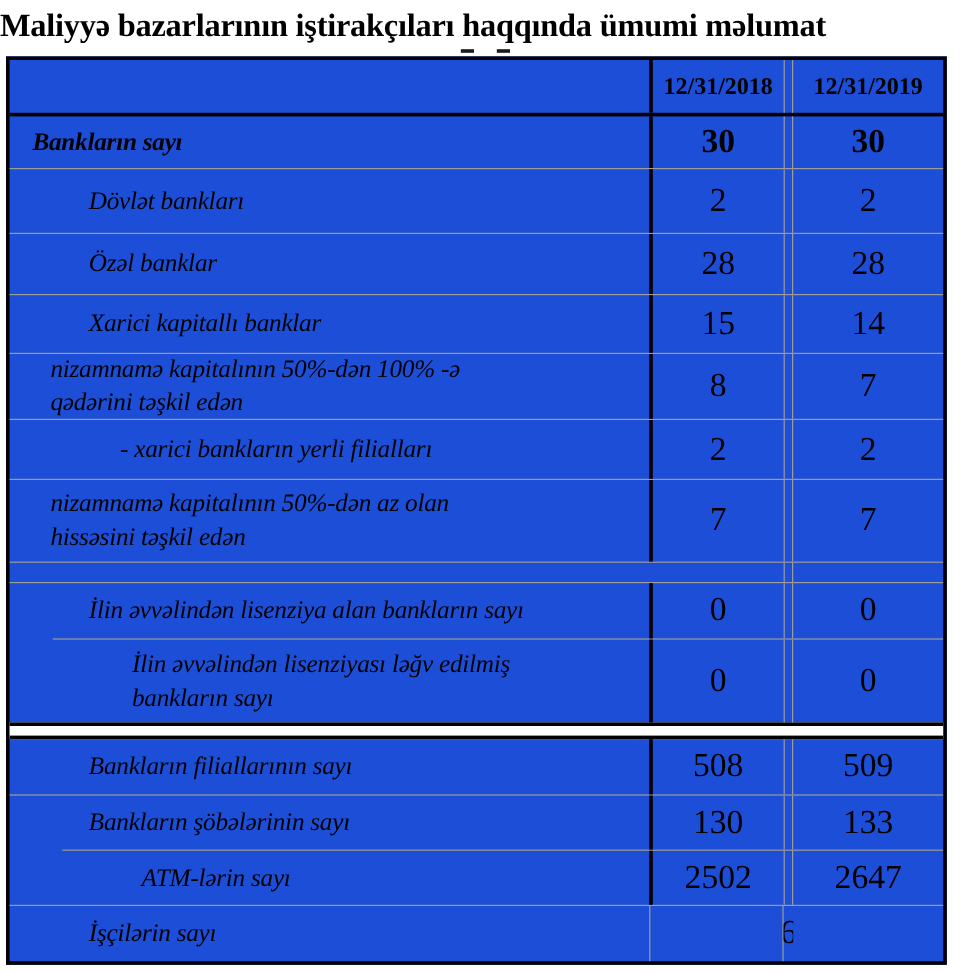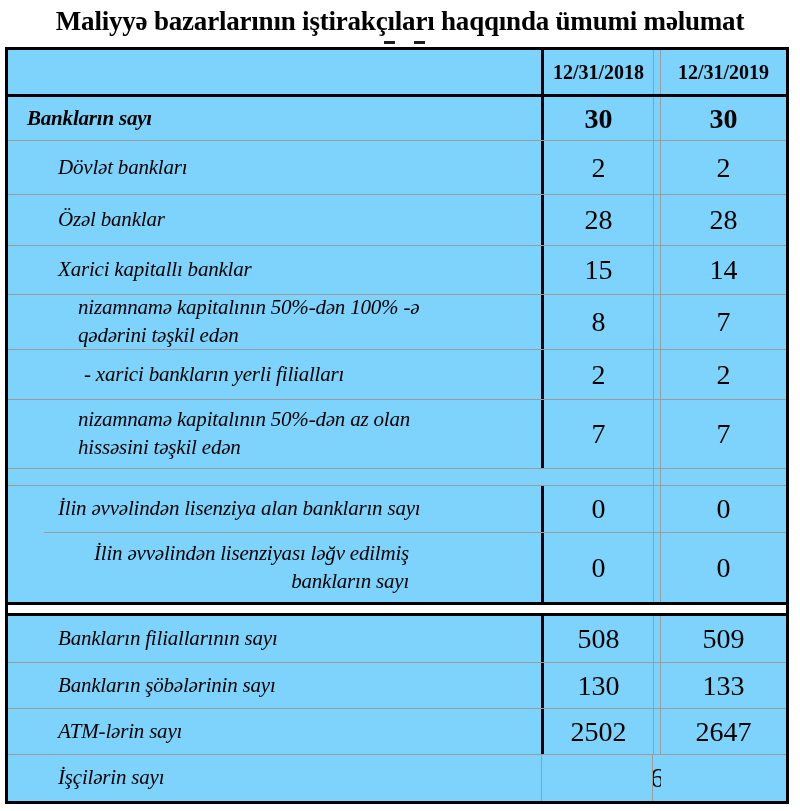--- a/index.html
+++ b/index.html
@@ -1,70 +1,70 @@
 <!DOCTYPE html>
 <html><head>
 <meta charset="utf-8">
 <style>
   html,body{margin:0;padding:0;background:#ffffff;}
   body{width:800px;height:811px;position:relative;overflow:hidden;
        font-family:"Liberation Serif","DejaVu Serif",serif;color:#000;}
 
   
   .title{position:absolute;top:0;left:0;width:800px;height:44px;
-         font-weight:bold;font-size:27px;line-height:42px;text-align:center;
+         font-weight:bold;font-size:27px;line-height:42px;text-align:left;
          white-space:nowrap;letter-spacing:-0.2px;}
 
   
   .artifact{position:absolute;top:41px;left:384px;width:60px;height:4px;}
   .artifact i{display:inline-block;width:11px;height:3px;background:#1a1a1a;margin-right:19px;vertical-align:top;}
 
   
   .tablewrap{position:absolute;left:5px;top:47px;width:784px;
-             border:3px solid #000;box-sizing:border-box;background:#7dd3fc;}
+             border:3px solid #000;box-sizing:border-box;background:#1d4ed8;}
 
   .trow{display:grid;grid-template-columns:1fr 112px 8px 125px;box-sizing:border-box;}
   .cell{display:flex;align-items:center;box-sizing:border-box;overflow:hidden;}
 
   .lbl{font-size:21px;line-height:1.32;letter-spacing:-0.2px;white-space:pre-line;font-style:italic;}
   .val{justify-content:center;font-size:28px;}
   .v2018{border-left:3px solid #000;}
   .sep{border-left:1px solid #9c9c9c;border-right:1px solid #9c9c9c;}
 
   .header{height:47px;border-bottom:3px solid #000;}
   .hdr{font-weight:bold;font-size:20px;}
 
   #sec1 .trow + .trow, #sec2 .trow + .trow{border-top:1px solid #9c9c9c;}
   .bold .lbl,.bold .val{font-weight:bold;}
   .spacer .v2018{border-left-color:transparent;}
 
   .ind0 .lbl{padding-left:19px;}
-  .ind1 .lbl{padding-left:50px;text-align:right;}
-  .ind2 .lbl{padding-left:70px;}
+  .ind1 .lbl{padding-left:66px;}
+  .ind2 .lbl{padding-left:34px;}
   .ind3 .lbl{padding-left:76px;}
 
   
   #sec1 .trow:nth-child(1){height:43px;}
   #sec1 .trow:nth-child(2){height:54px;}
   #sec1 .trow:nth-child(3){height:51px;}
   #sec1 .trow:nth-child(4){height:49px;}
   #sec1 .trow:nth-child(5){height:55px;}
-  #sec1 .trow:nth-child(6){height:50px;}
+  #sec1 .trow:nth-child(6){height:50px;padding-left:16px;}
   #sec1 .trow:nth-child(7){height:69px;}
   #sec1 .trow:nth-child(8){height:17px;}
   #sec1 .trow:nth-child(9){height:47px;}
   #sec1 .trow:nth-child(10){height:70px;margin-left:36px;}
 
   
   .secdiv{height:8px;background:#fff;border-top:3px solid #000;border-bottom:3px solid #000;}
 
   
   #sec2 .trow:nth-child(1){height:46px;}
   #sec2 .trow:nth-child(2){height:46px;}
-  #sec2 .trow:nth-child(3){height:46px;}
+  #sec2 .trow:nth-child(3){height:46px;margin-left:44px;}
   #sec2 .trow:nth-child(4){height:47px;}
 </style>
 </head>
 <body>
 
 <div class="title">Maliyyə bazarlarının iştirakçıları haqqında ümumi məlumat</div>
 
 <div class="artifact"><i></i><i></i></div>
 
 <div class="tablewrap">

